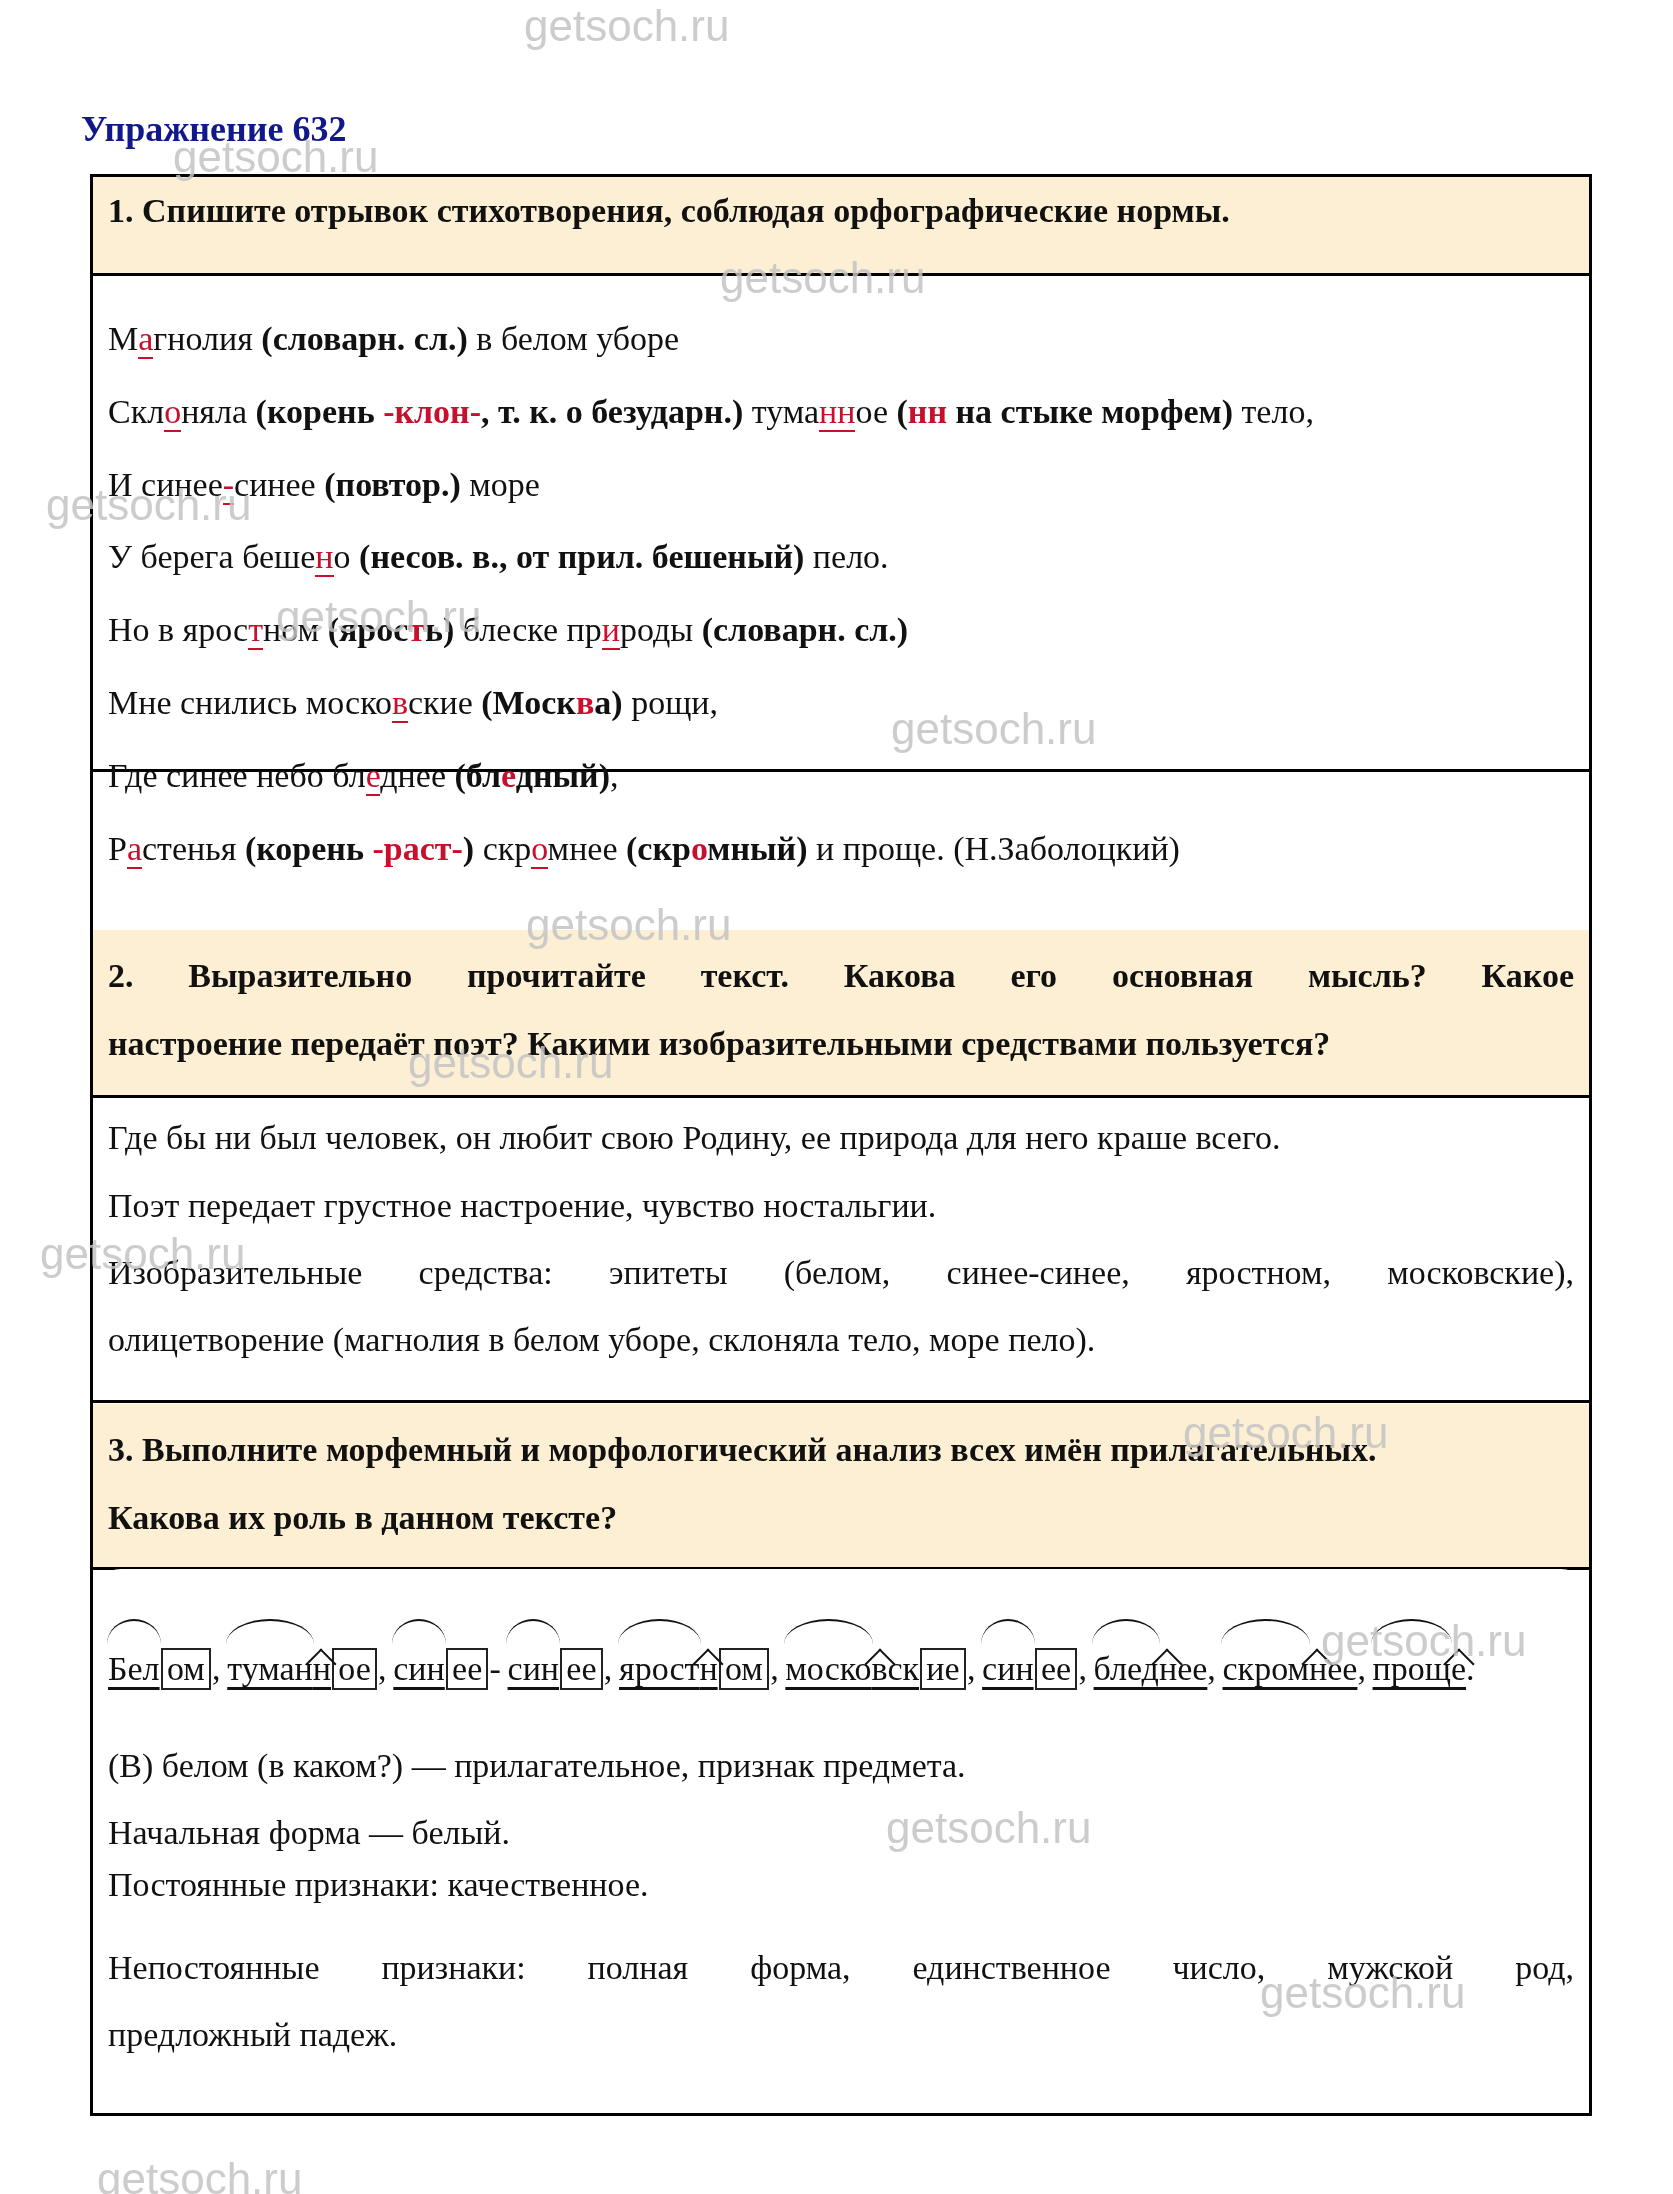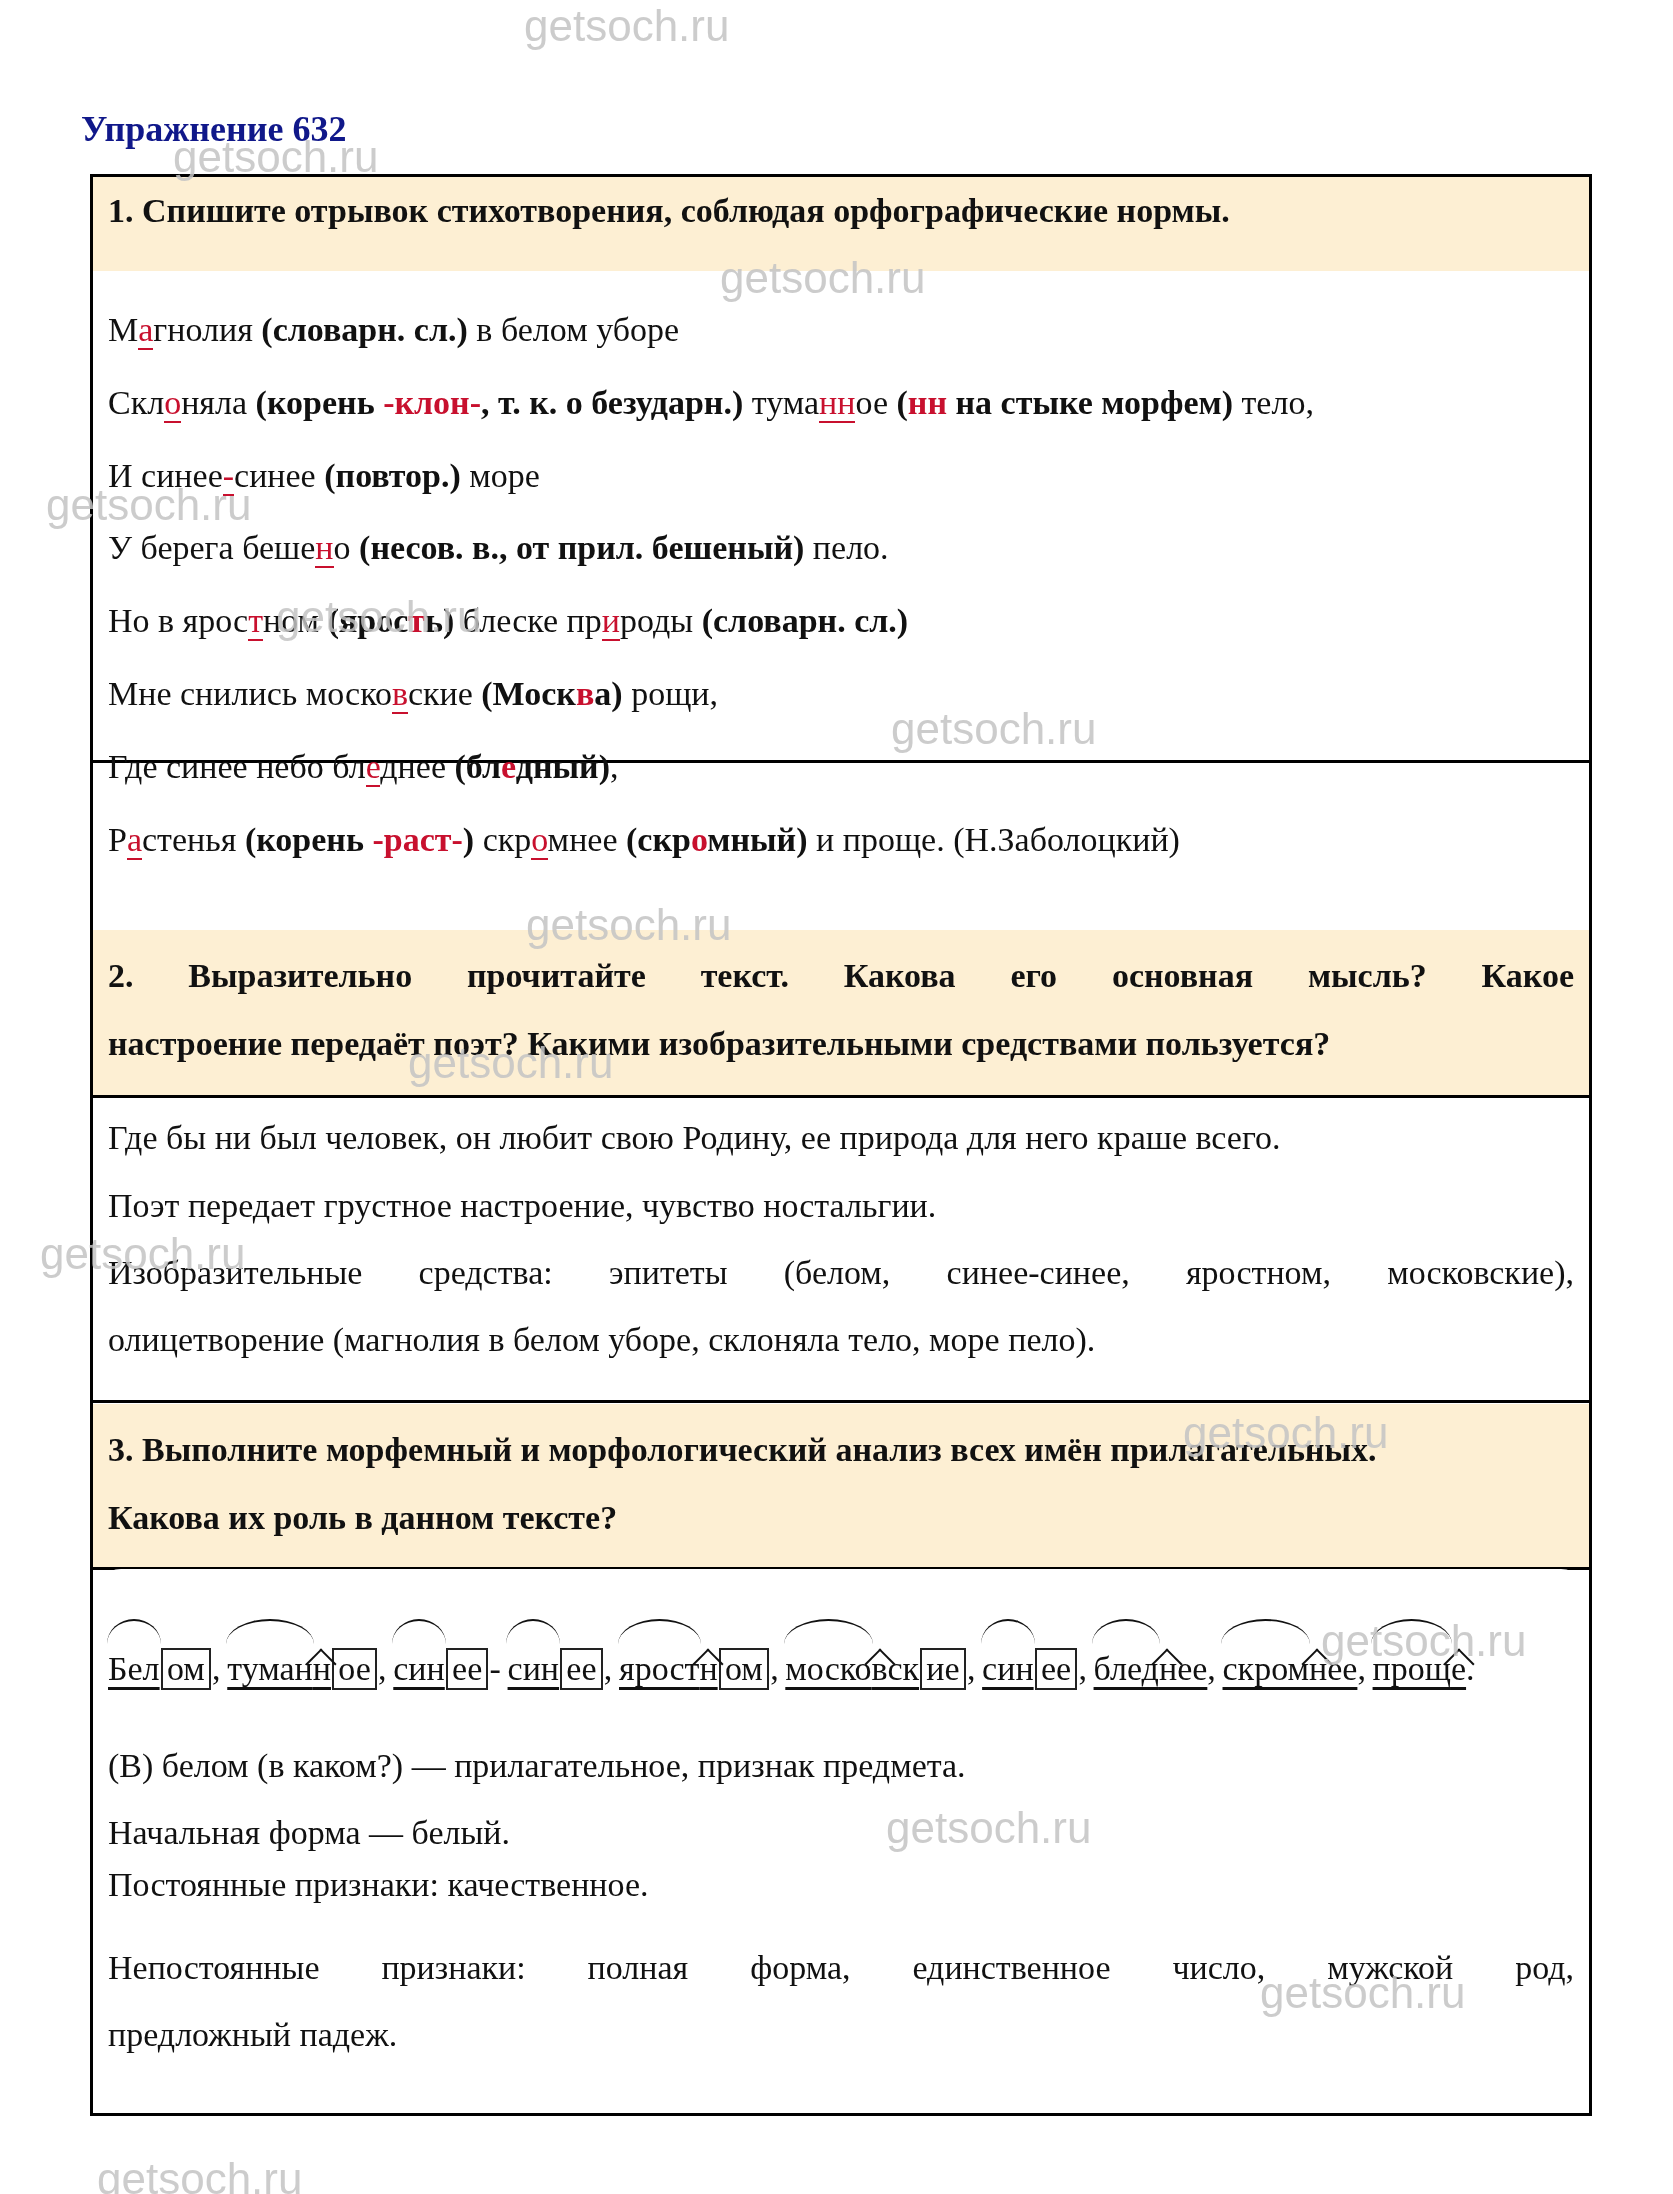--- a/index.html
+++ b/index.html
@@ -49,21 +49,21 @@
 <div class="wm" style="left:97px;top:2154px;">getsoch.ru</div>
 
 <div id="title">Упражнение 632</div>
 
 <div id="table">
 
   <div class="row hdr" style="top:0;height:99px;">
     <div class="htext" style="top:12px;line-height:44px;">1. Спишите отрывок стихотворения, соблюдая орфографические нормы.</div>
   </div>
 
-  <div class="row body" style="top:94px;height:492px;">
+  <div class="row body" style="top:103px;height:492px;">
     <div id="poem">
         <div class="line" style="top: 39px;"><span>М</span><span class="red ured">а</span><span>гнолия</span><span> </span><span class="b">(словарн. сл.)</span><span> в белом уборе</span></div>
         <div class="line" style="top: 112px;"><span>Скл</span><span class="red ured">о</span><span>няла</span><span> </span><span class="b">(корень </span><span class="b red">-клон-</span><span class="b">, т. к. о безударн.)</span><span> тума</span><span class="red ured">нн</span><span>ое </span><span class="b">(</span><span class="b red">нн</span><span class="b"> на стыке морфем)</span><span> тело,</span></div>
         <div class="line" style="top: 185px;"><span>И синее</span><span class="red ured">-</span><span>синее </span><span class="b">(повтор.)</span><span> море</span></div>
         <div class="line" style="top: 257px;"><span>У берега беше</span><span class="red ured">н</span><span>о </span><span class="b">(несов. в., от прил. бешеный)</span><span> пело.</span></div>
         <div class="line" style="top: 330px;"><span>Но в яро</span><span>с</span><span class="red ured">т</span><span>ном </span><span class="b">(ярос</span><span class="b red">т</span><span class="b">ь)</span><span> блеске пр</span><span class="red ured">и</span><span>роды </span><span class="b">(словарн. сл.)</span></div>
         <div class="line" style="top: 403px;"><span>Мне снились моско</span><span class="red ured">в</span><span>ские </span><span class="b">(Моск</span><span class="b red">в</span><span class="b">а)</span><span> рощи,</span></div>
         <div class="line" style="top: 476px;"><span>Где синее небо бл</span><span class="red ured">е</span><span>днее </span><span class="b">(бл</span><span class="b red">е</span><span class="b">дный)</span><span>,</span></div>
         <div class="line" style="top: 549px;"><span>Р</span><span class="red ured">а</span><span>стенья </span><span class="b">(корень </span><span class="b red">-раст-</span><span class="b">)</span><span> скр</span><span class="red ured">о</span><span>мнее </span><span class="b">(скр</span><span class="b red">о</span><span class="b">мный)</span><span> и проще. (Н.Заболоцкий)</span></div>
       </div>

